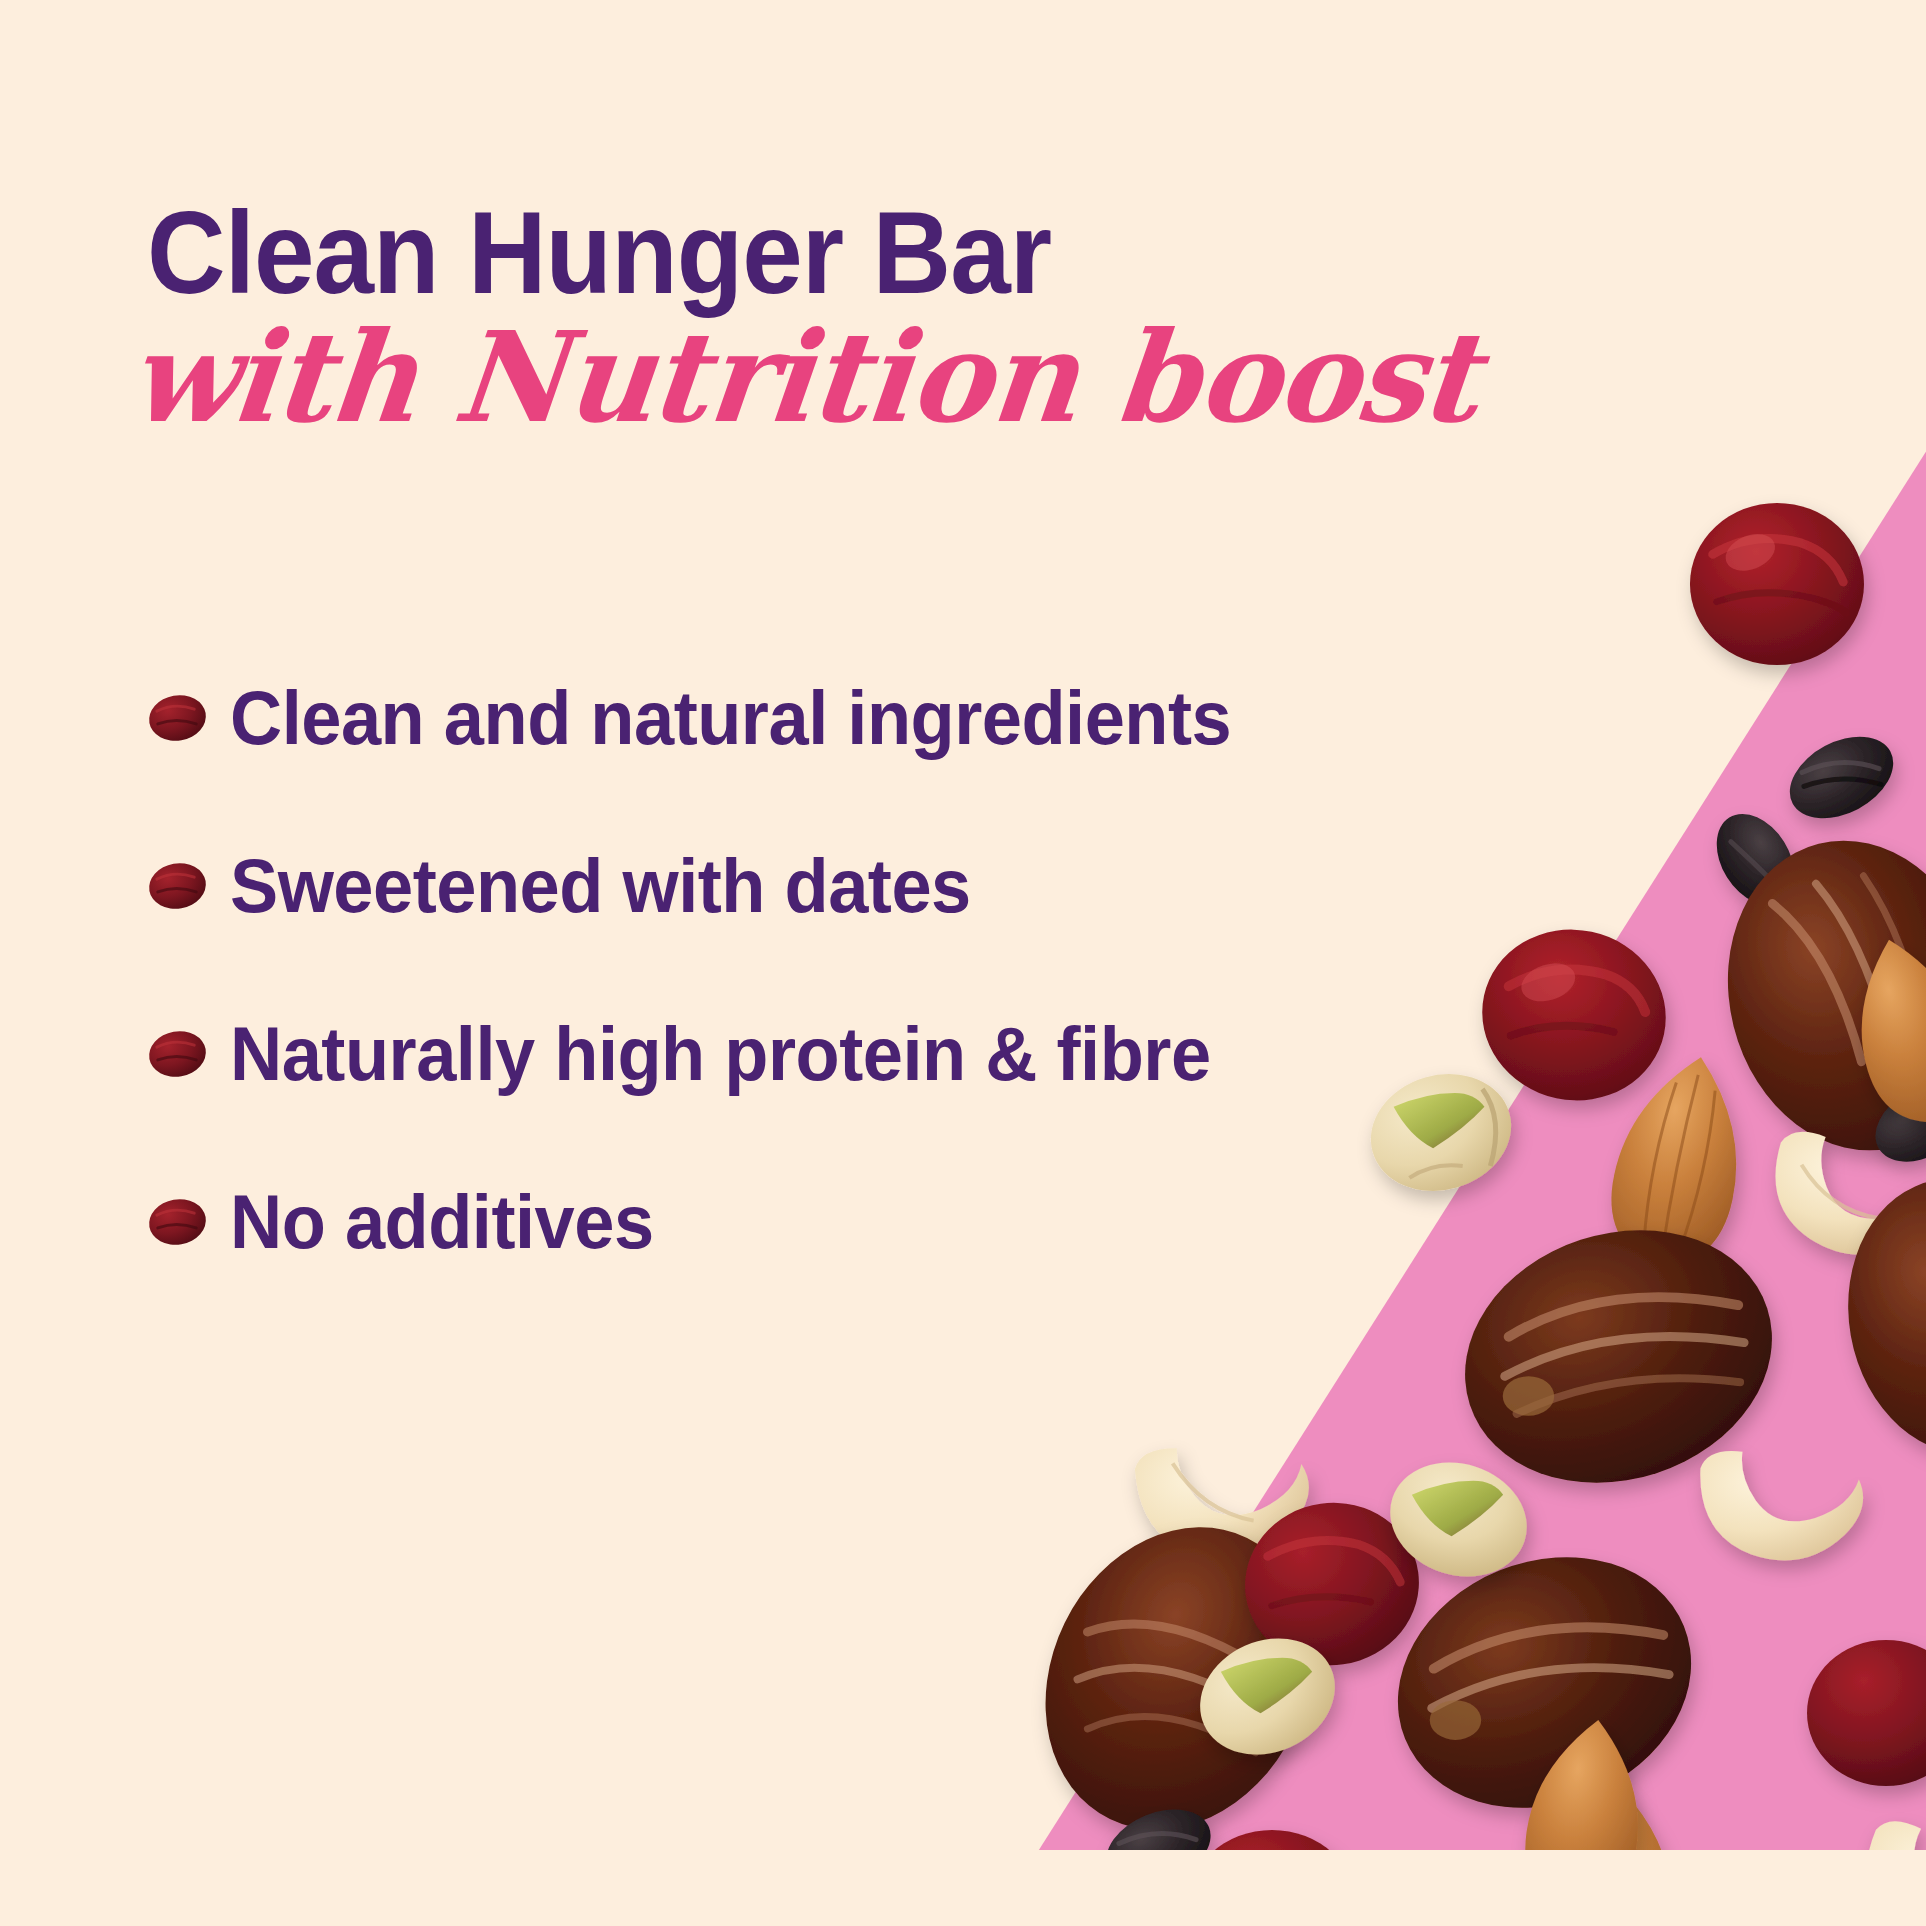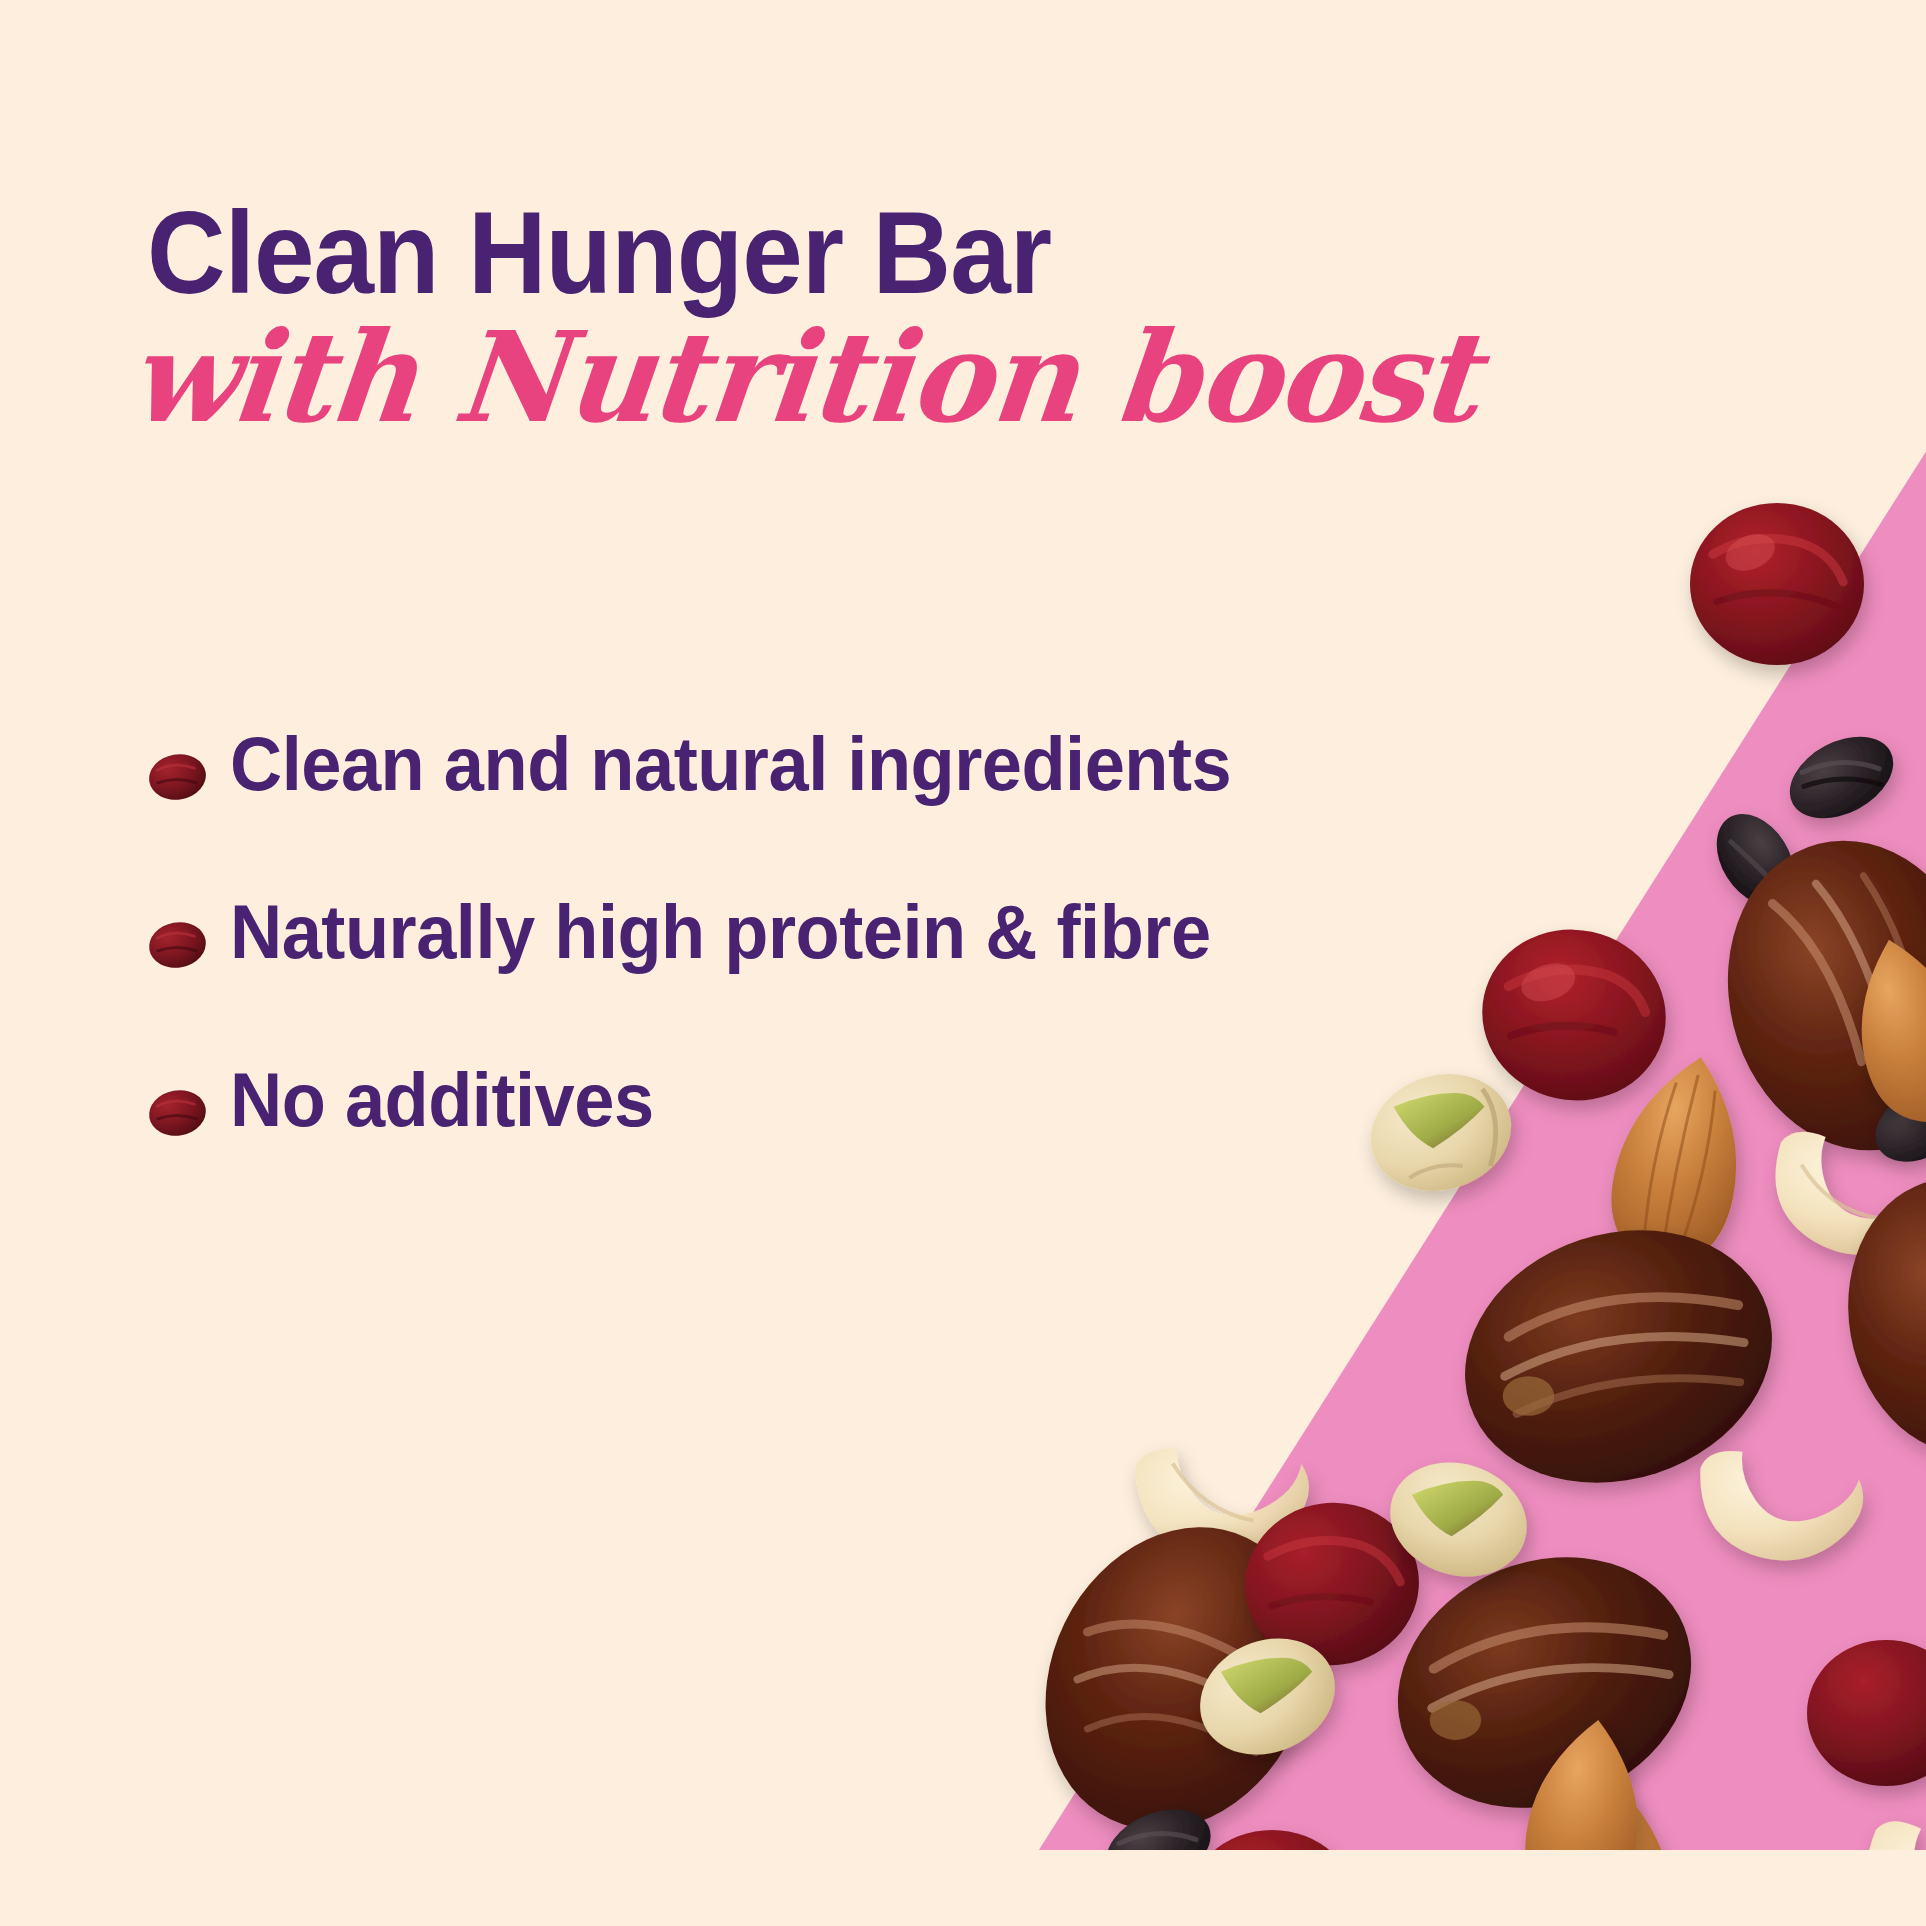--- a/index.html
+++ b/index.html
@@ -71,21 +71,21 @@
     white-space:nowrap;
   }
 
   .bullets{
     position:absolute;
     left:147px;top:634px;
     width:1010px;
   }
   .bullet{
     display:flex;
-    align-items:flex-end;
+    align-items:center;
     height:168px;
   }
   .bullet-marker{
     flex:0 0 auto;
     width:61px;height:50px;
     margin-right:22px;
     position:relative;
   }
   .bullet-marker svg{display:block;overflow:visible;}
   .bullet-label{
@@ -382,20 +382,30 @@
               </radialGradient>
             </defs>
             <ellipse cx="31" cy="25" rx="29" ry="23" fill="url(#bgrad1)" transform="rotate(-10 31 25)"></ellipse>
             <path d="M10 18 Q28 9 48 16" stroke="#bf333b" stroke-width="3" fill="none" opacity=".55" stroke-linecap="round"></path>
             <path d="M11 31 Q30 24 50 31" stroke="#3f080f" stroke-width="3" fill="none" opacity=".6" stroke-linecap="round"></path>
           </svg>
         </span>
         <span class="bullet-label">Clean and natural ingredients</span>
       </div>
 
+      <div class="bullet">
+        <span class="bullet-marker">
+          <svg width="61" height="50" viewBox="0 0 62 50">
+            <ellipse cx="31" cy="25" rx="29" ry="23" fill="url(#bgrad1)" transform="rotate(-10 31 25)"></ellipse>
+            <path d="M10 18 Q28 9 48 16" stroke="#bf333b" stroke-width="3" fill="none" opacity=".55" stroke-linecap="round"></path>
+            <path d="M11 31 Q30 24 50 31" stroke="#3f080f" stroke-width="3" fill="none" opacity=".6" stroke-linecap="round"></path>
+          </svg>
+        </span>
+        <span class="bullet-label">Sweetened with dates</span>
+      </div>
 
       <div class="bullet">
         <span class="bullet-marker">
           <svg width="61" height="50" viewBox="0 0 62 50">
             <ellipse cx="31" cy="25" rx="29" ry="23" fill="url(#bgrad1)" transform="rotate(-10 31 25)"></ellipse>
             <path d="M10 18 Q28 9 48 16" stroke="#bf333b" stroke-width="3" fill="none" opacity=".55" stroke-linecap="round"></path>
             <path d="M11 31 Q30 24 50 31" stroke="#3f080f" stroke-width="3" fill="none" opacity=".6" stroke-linecap="round"></path>
           </svg>
         </span>
         <span class="bullet-label">Naturally high protein &amp; fibre</span>

